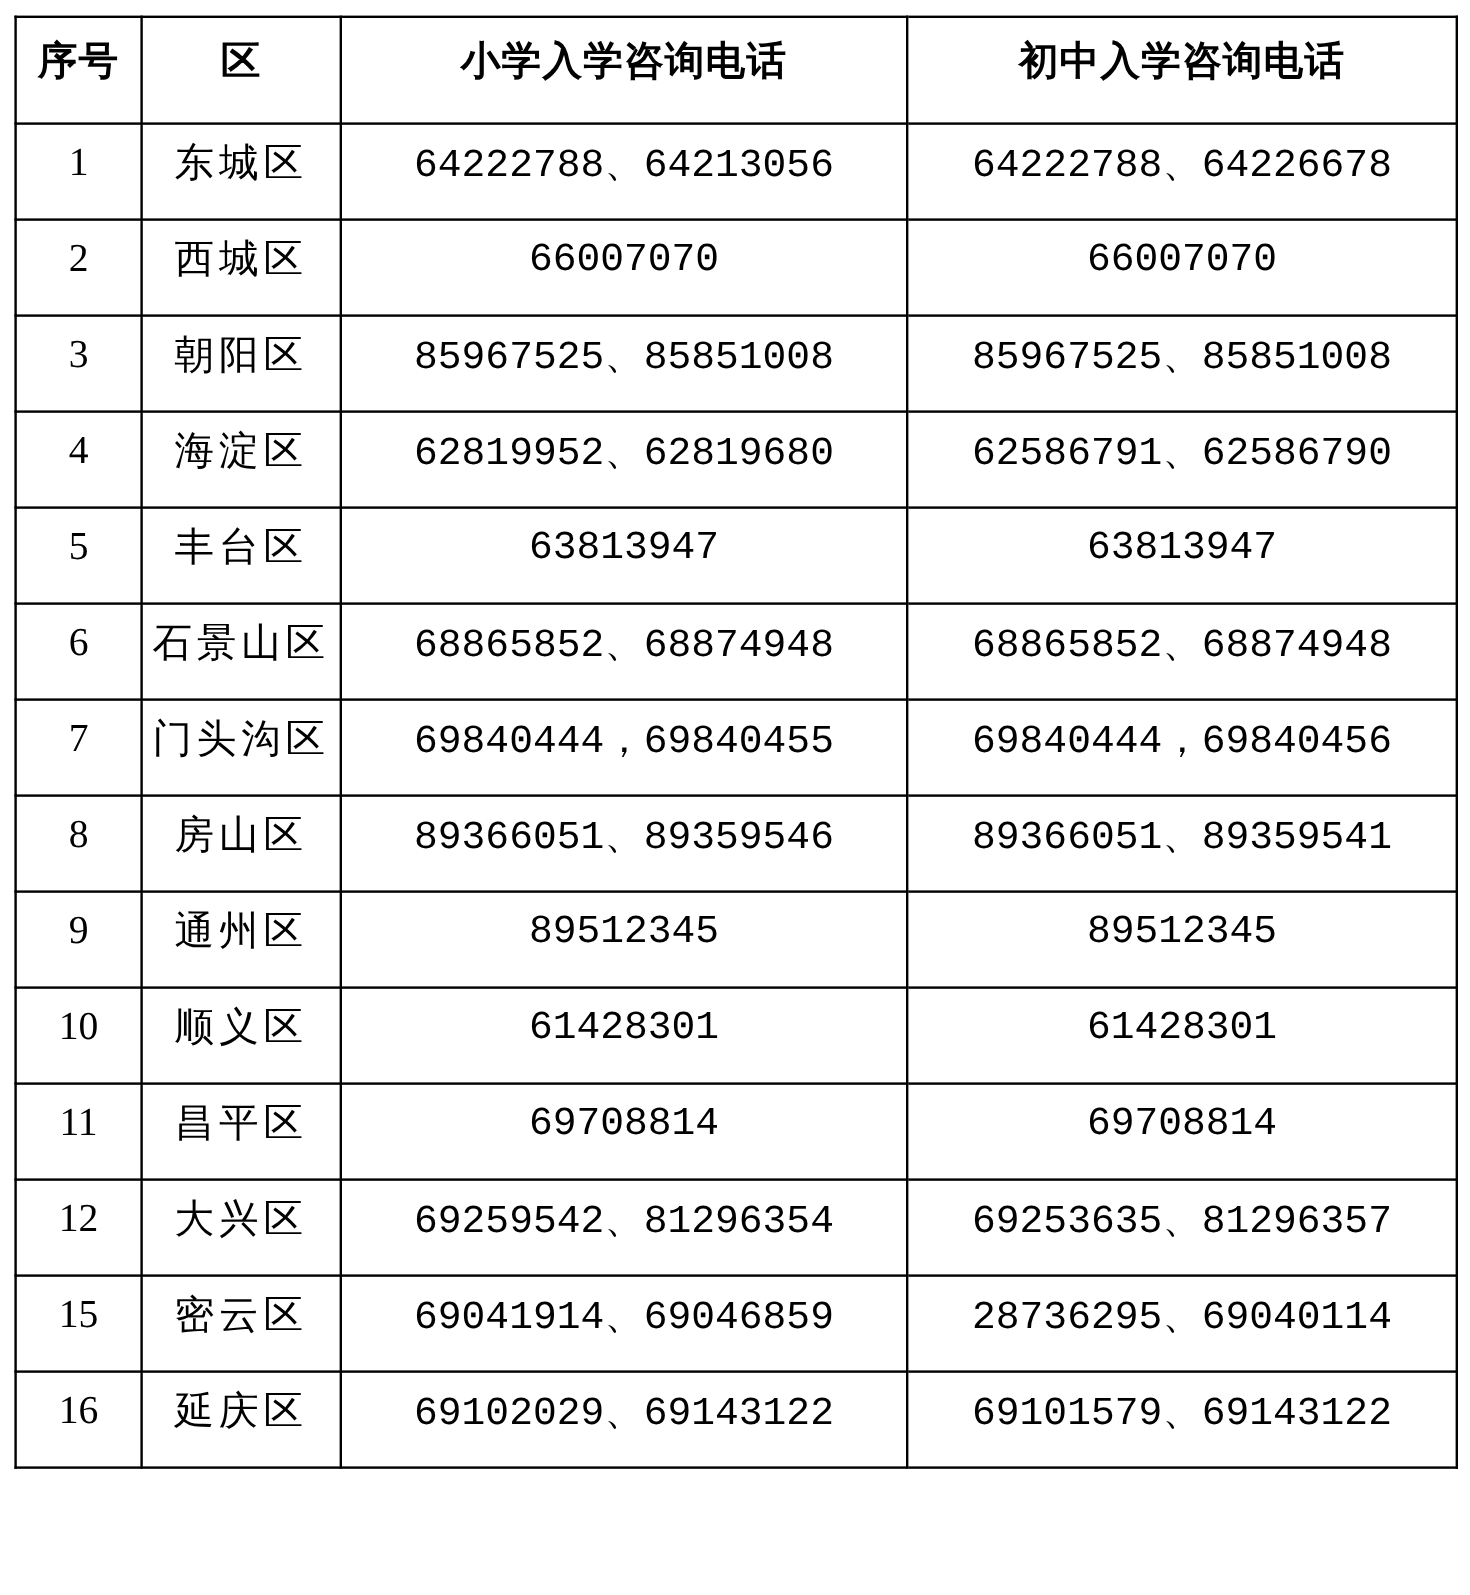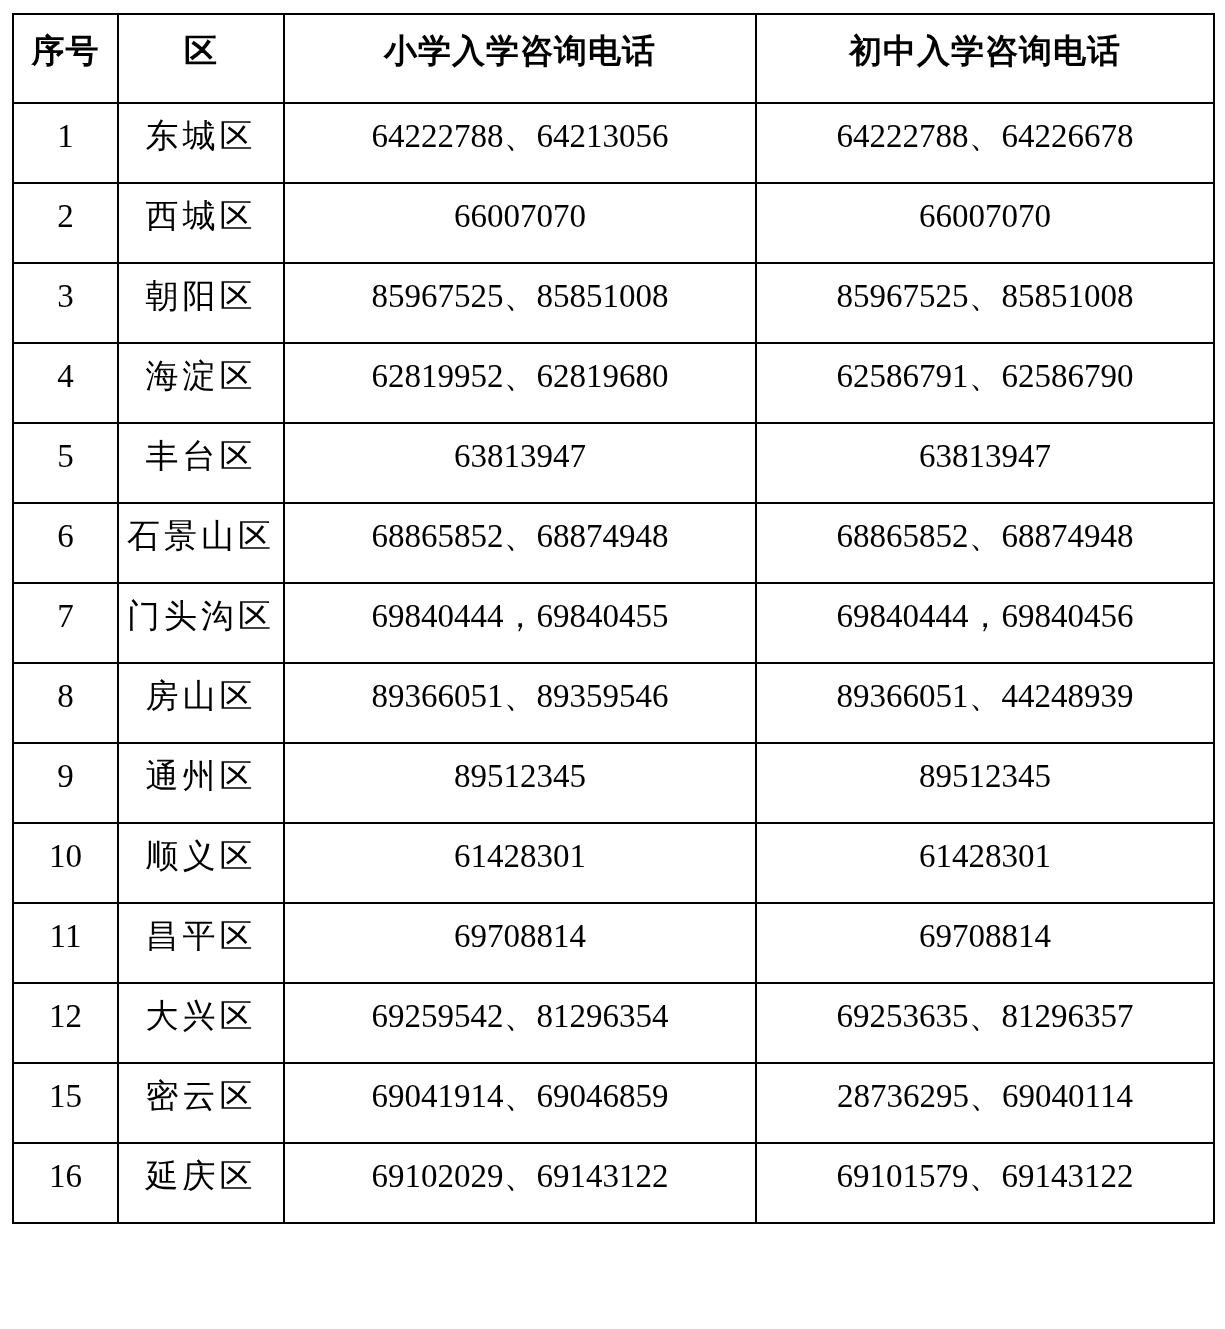--- a/index.html
+++ b/index.html
@@ -45,21 +45,21 @@
   }
   td.col-no {
     font-family: "Liberation Serif", "DejaVu Serif", serif;
     font-size: 32px;
   }
   td.col-district {
     font-size: 31px;
     letter-spacing: 4px;
   }
   td.col-phone {
-    font-family: Liberation Serif, serif;
+    font-family: Liberation Mono, monospace;
     font-size: 33px;
     margin-left: 42px;
   }
 </style>
 </head>
 <body>
 
 <div class="page">
   <table class="phone-table">
     <colgroup>
@@ -116,21 +116,21 @@
         <tr>
           <td class="col-no">7</td>
           <td class="col-district">门头沟区</td>
           <td class="col-phone">69840444，69840455</td>
           <td class="col-phone">69840444，69840456</td>
         </tr>
         <tr>
           <td class="col-no">8</td>
           <td class="col-district">房山区</td>
           <td class="col-phone">89366051、89359546</td>
-          <td class="col-phone">89366051、44248939</td>
+          <td class="col-phone">89366051、89359541</td>
         </tr>
         <tr>
           <td class="col-no">9</td>
           <td class="col-district">通州区</td>
           <td class="col-phone">89512345</td>
           <td class="col-phone">89512345</td>
         </tr>
         <tr>
           <td class="col-no">10</td>
           <td class="col-district">顺义区</td>

